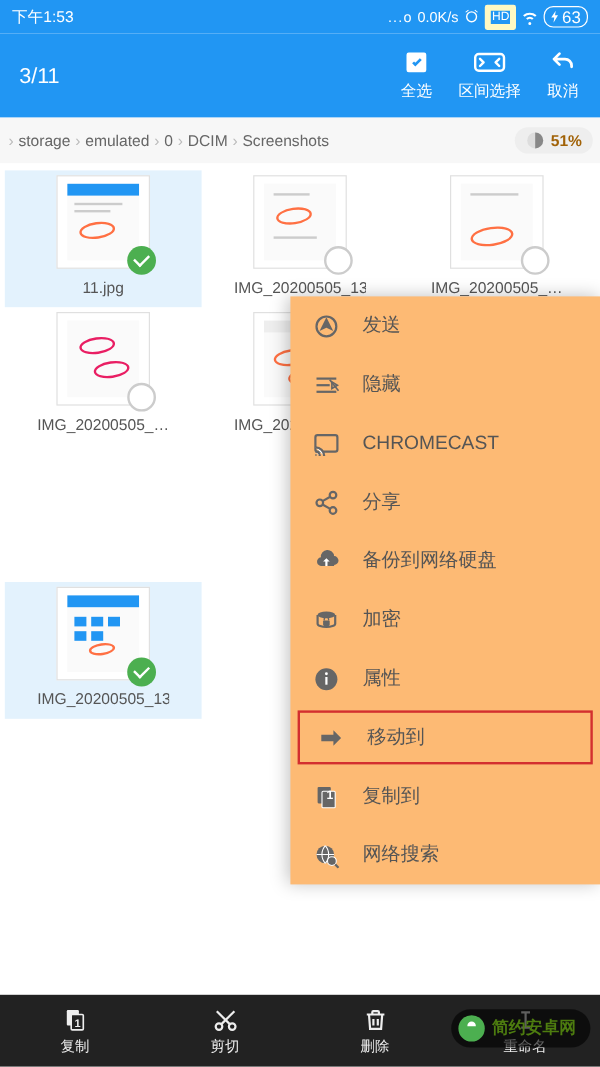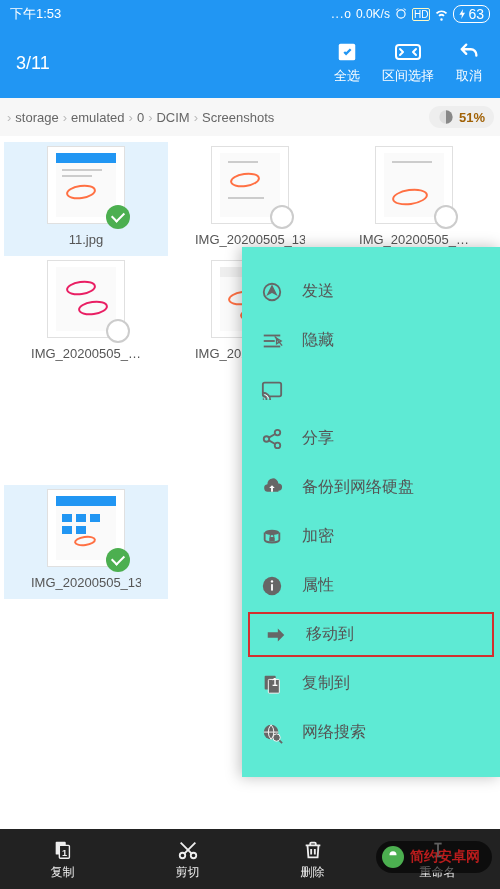--- a/index.html
+++ b/index.html
@@ -31,45 +31,45 @@
   .thumb-inner .bbar { height: 8px; background: #2196f3; position: absolute; bottom: 0; left: 0; right: 0; }
   .thumb-inner .squiggle { position:absolute; border:2px solid #ff7043; border-radius:50%; width:30px; height:14px; transform:rotate(-8deg); }
   .thumb-inner .ic { position:absolute; background:#2196f3; }
   .thumb-inner .txtline { position:absolute; background:#ccc; height:2px; }
   .check { position: absolute; bottom: -6px; right: -6px; width: 24px; height: 24px; border-radius: 50%; display: flex; align-items: center; justify-content: center; }
   .check.on { background: #4caf50; }
   .check.on::after { content:""; width:10px; height:6px; border-left:2.5px solid #fff; border-bottom:2.5px solid #fff; transform: rotate(-45deg) translate(1px,-1px); }
   .check.off { background: #fff; border: 2px solid #ccc; }
   .fname { font-size: 13px; color: #555; text-align: center; margin-top: 8px; line-height: 1.25; width: 110px; overflow: hidden; }
 
-  .context-menu { position: absolute; top: 247px; right: 0; width: 258px; background: #5eead4; box-shadow: -2px 0 14px rgba(0,0,0,0.25); padding: 20px 0; }
+  .context-menu { position: absolute; top: 247px; right: 0; width: 258px; background: #fdba74; box-shadow: -2px 0 14px rgba(0,0,0,0.25); padding: 0 0; }
   .menu-item { height: 49px; display: flex; align-items: center; padding: 0 18px; gap: 18px; color: #555; font-size: 16px; }
   .menu-item .mi-icon { width: 24px; height: 24px; display: flex; align-items: center; justify-content: center; color: #666; }
   .menu-item.highlight { outline: 2px solid #d32f2f; outline-offset: -4px; margin: 0 4px; }
 
   .bottom-bar { position: absolute; bottom: 0; left: 0; right: 0; height: 60px; background: #222; color: #eee; display: flex; }
   .bottom-item { flex: 1; display: flex; flex-direction: column; align-items: center; justify-content: center; gap: 2px; font-size: 12px; }
   .bottom-item .bi-icon { width: 24px; height: 24px; display: flex; align-items: center; justify-content: center; }
 
-  .watermark { position: absolute; bottom: 16px; right: 8px; background: rgba(0,0,0,0.6); color: #b91c1c; font-size: 14px; border-radius: 16px; padding: 5px 12px 5px 6px; display: flex; align-items: center; gap: 6px; font-weight: 700; }
+  .watermark { position: absolute; bottom: 16px; right: 8px; background: rgba(0,0,0,0.6); color: #4d7c0f; font-size: 14px; border-radius: 16px; padding: 5px 12px 5px 6px; display: flex; align-items: center; gap: 6px; font-weight: 700; }
   .wm-disc { width: 22px; height: 22px; border-radius: 50%; background: #4caf50; display:flex; align-items:center; justify-content:center; }
   .wm-disc svg { fill:#fff; }
 </style>
 </head>
 <body>
 
 <div class="status-bar">
   <div class="status-left">下午1:53</div>
   <div class="status-right">
     <span style="letter-spacing:1px;">...o</span>
     <span>0.0K/s</span>
     <svg width="14" height="14" viewBox="0 0 24 24">
         <path d="M12 4a8 8 0 108 8 8 8 0 00-8-8zm0 14a6 6 0 116-6 6 6 0 01-6 6zM7 2L3 5l1 1 4-3zM17 2l4 3-1 1-4-3z"></path>
       </svg>
-    <span style="font-size:10px;border:1px solid #fef9c3;border-radius:2px;padding:0 1px;">HD</span>
+    <span style="font-size:10px;border:5px solid #fef9c3;border-radius:2px;padding:0 1px;">HD</span>
     <svg width="15" height="15" viewBox="0 0 24 24">
         <path d="M12 18a2 2 0 102 2 2 2 0 00-2-2zm-5-5a8 8 0 0110 0l-2 2a5 5 0 00-6 0zm-4-4a14 14 0 0118 0l-2 2a11 11 0 00-14 0z"></path>
       </svg>
     <span class="battery-pill">
       <svg width="7" height="10" viewBox="0 0 10 16">
           <path fill="#fff" d="M6 0L0 9h4l-1 7 6-10H5z"></path>
         </svg>
       <span>63</span>
     </span>
   </div>
@@ -253,20 +253,21 @@
       </span>
     <span>隐藏</span>
   </div>
   <div class="menu-item">
     <span class="mi-icon">
         <svg width="22" height="22" viewBox="0 0 24 24" fill="none" stroke="#666" stroke-width="2">
           <rect x="2" y="4" width="20" height="15" rx="2"></rect>
           <path d="M2 19a4 4 0 014 4M2 15a8 8 0 018 8M2 22h1" stroke="#666" fill="#fff"></path>
         </svg>
       </span>
+    <span>CHROMECAST</span>
   </div>
   <div class="menu-item">
     <span class="mi-icon">
         <svg width="22" height="22" viewBox="0 0 24 24" fill="none" stroke="#666" stroke-width="2">
           <circle cx="18" cy="5" r="3"></circle>
           <circle cx="6" cy="12" r="3"></circle>
           <circle cx="18" cy="19" r="3"></circle>
           <line x1="8.5" y1="10.5" x2="15.5" y2="6.5"></line>
           <line x1="8.5" y1="13.5" x2="15.5" y2="17.5"></line>
         </svg>

